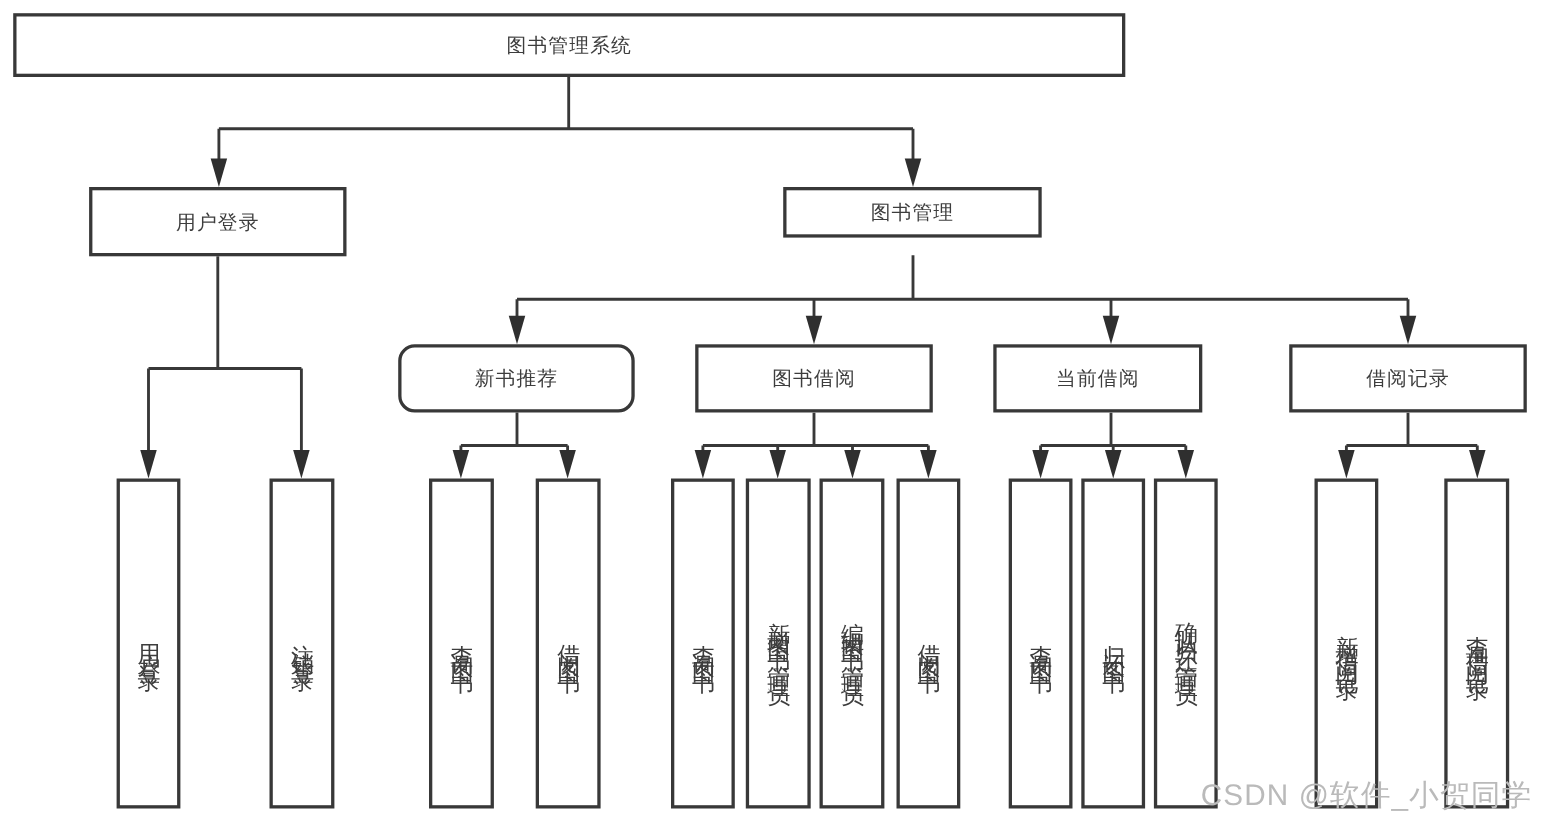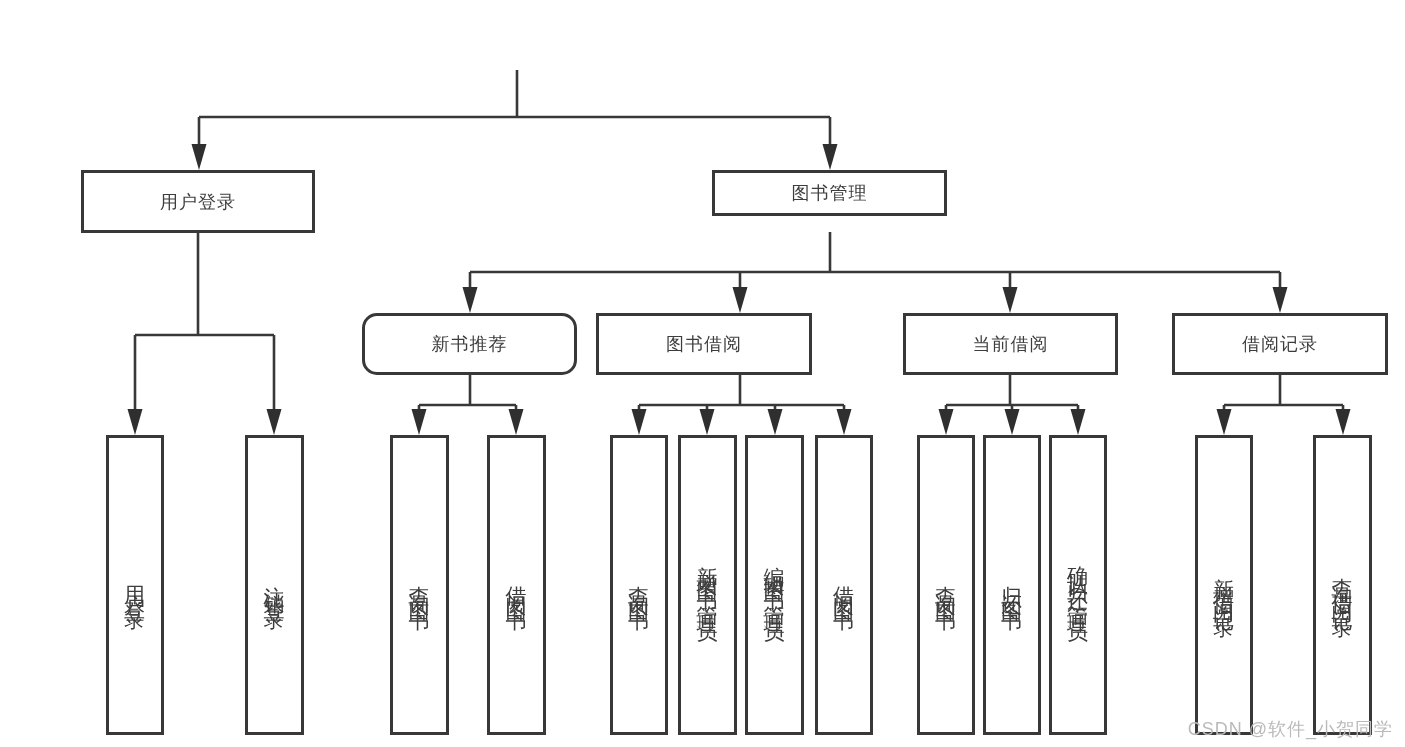--- a/index.html
+++ b/index.html
@@ -33,21 +33,21 @@
     text-orientation: mixed;
     font-size: 21px;
     letter-spacing: 8px;
     line-height: 1;
     white-space: nowrap;
   }
   .watermark {
     position: absolute;
     right: 12px;
     bottom: 6px;
-    font-size: 18px;
+    font-size: 27px;
     color: #bababa;
     letter-spacing: 1px;
     pointer-events: none;
   }
 </style>
 </head>
 <body>
 
 <div class="stage">
 
@@ -77,35 +77,38 @@
       <polygon points="767.5,409 782.5,409 775,435"></polygon>
       <polygon points="836.5,409 851.5,409 844,435"></polygon>
       <polygon points="938.5,409 953.5,409 946,435"></polygon>
       <polygon points="1004.5,409 1019.5,409 1012,435"></polygon>
       <polygon points="1070.5,409 1085.5,409 1078,435"></polygon>
       <polygon points="1216.5,409 1231.5,409 1224,435"></polygon>
       <polygon points="1335.5,409 1350.5,409 1343,435"></polygon>
     </g>
   </svg>
 
+  <div class="box hbox" style="left:12px; top:12px; width:1011px; height:58px;">
+    <span>图书管理系统</span>
+  </div>
 
   <div class="box hbox" style="left:81px; top:170px; width:234px; height:63px;">
     <span>用户登录</span>
   </div>
   <div class="box hbox" style="left:712px; top:170px; width:235px; height:46px;">
     <span>图书管理</span>
   </div>
 
   <div class="box hbox" style="left:362px; top:313px; width:215px; height:62px;border-radius:15px;">
     <span>新书推荐</span>
   </div>
-  <div class="box hbox" style="left:596px; top:313px; width:216px; height:62px;">
+  <div class="box hbox" style="left:632px; top:313px; width:216px; height:62px;">
     <span>图书借阅</span>
   </div>
-  <div class="box hbox" style="left:903px; top:313px; width:215px; height:62px;">
+  <div class="box hbox" style="left:903px; top:313px; width:190px; height:62px;">
     <span>当前借阅</span>
   </div>
   <div class="box hbox" style="left:1172px; top:313px; width:216px; height:62px;">
     <span>借阅记录</span>
   </div>
 
   <div class="box leaf" style="left:106px; width:58px;">
     <span class="vtext">用户登录</span>
   </div>
   <div class="box leaf" style="left:245px; width:59px;">

